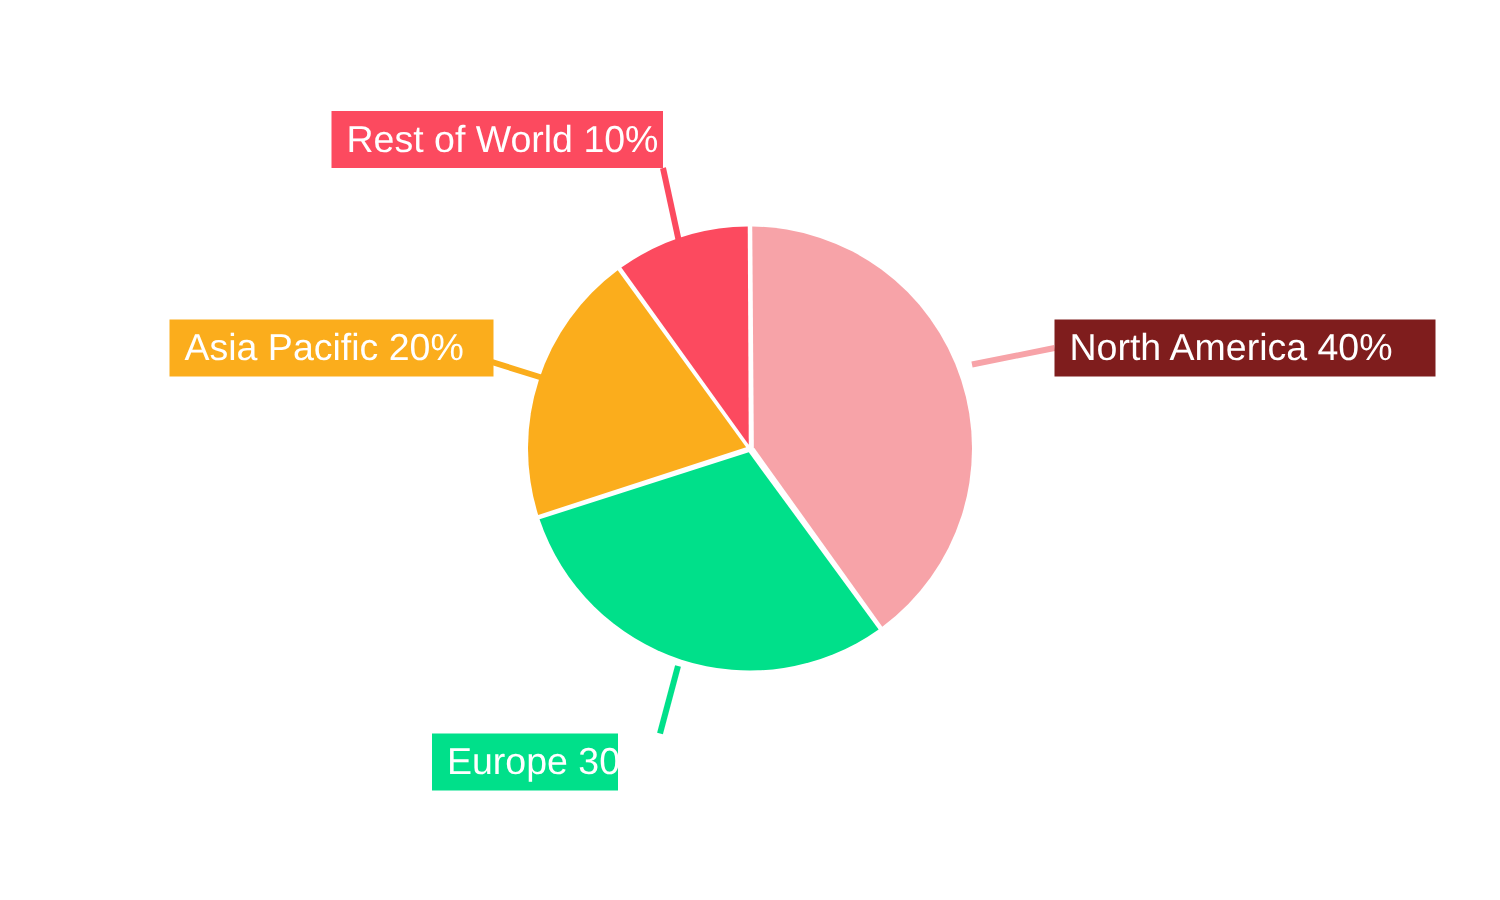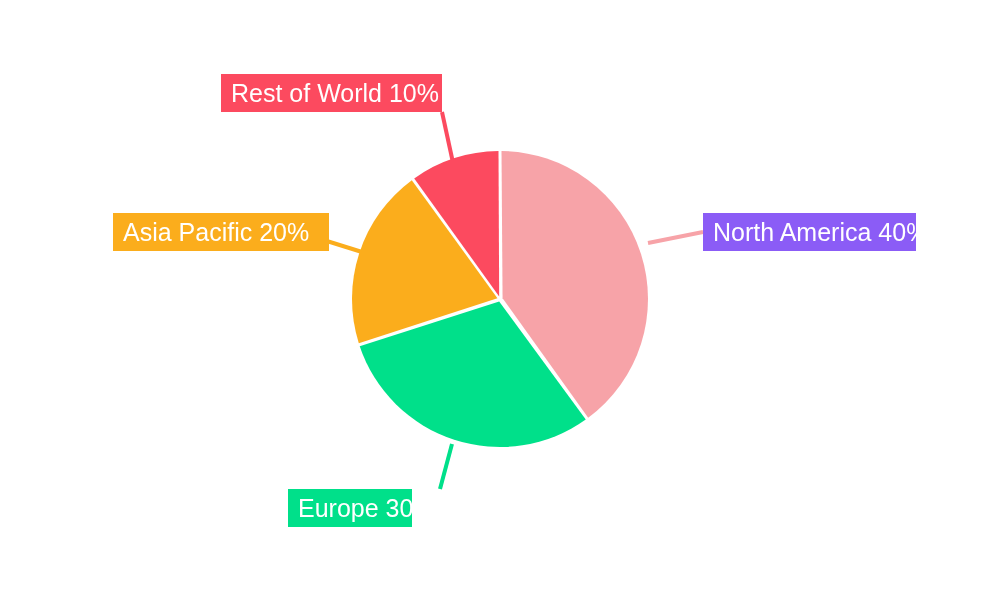--- a/index.html
+++ b/index.html
@@ -56,19 +56,19 @@
       </g>
     <g id="pie-slices">
         <path d="M 502.57 298.17 L 501.50 151.01 A 148 148 0 0 1 588.20 417.85 Z" fill="#F7A3A8"></path>
         <path d="M 499.17 301.57 L 585.77 419.61 A 148 148 0 0 1 359.71 346.16 Z" fill="#00E08A"></path>
         <path d="M 497.43 298.17 L 358.79 343.31 A 148 148 0 0 1 411.80 180.15 Z" fill="#FBAD1C"></path>
         <path d="M 499.17 296.43 L 414.23 178.39 A 148 148 0 0 1 498.50 151.01 Z" fill="#FC4A5F"></path>
       </g>
   </svg>
 
   <div id="labels-layer">
-      <div class="pie-label" style="left: 703px; top: 213px; width: 213px; background: #8b5cf6; color: rgb(255, 255, 255);">North America 40%</div>
+      <div class="pie-label" style="left: 703px; top: 213px; width: 254px; background: #7f1d1d; color: rgb(255, 255, 255);">North America 40%</div>
       <div class="pie-label" style="left: 288px; top: 489px; width: 124px; background: rgb(0, 224, 138); color: rgb(255, 255, 255);">Europe 30%</div>
       <div class="pie-label" style="left: 101px; top: 213px; width: 216px; background: rgb(251, 173, 28); color: rgb(255, 255, 255); margin-left: 12px;">Asia Pacific 20%</div>
       <div class="pie-label" style="left: 221px; top: 74px; width: 221px; background: rgb(252, 74, 95); color: rgb(255, 255, 255);">Rest of World 10%</div>
     </div>
 
 </div>
 
 </body></html>

